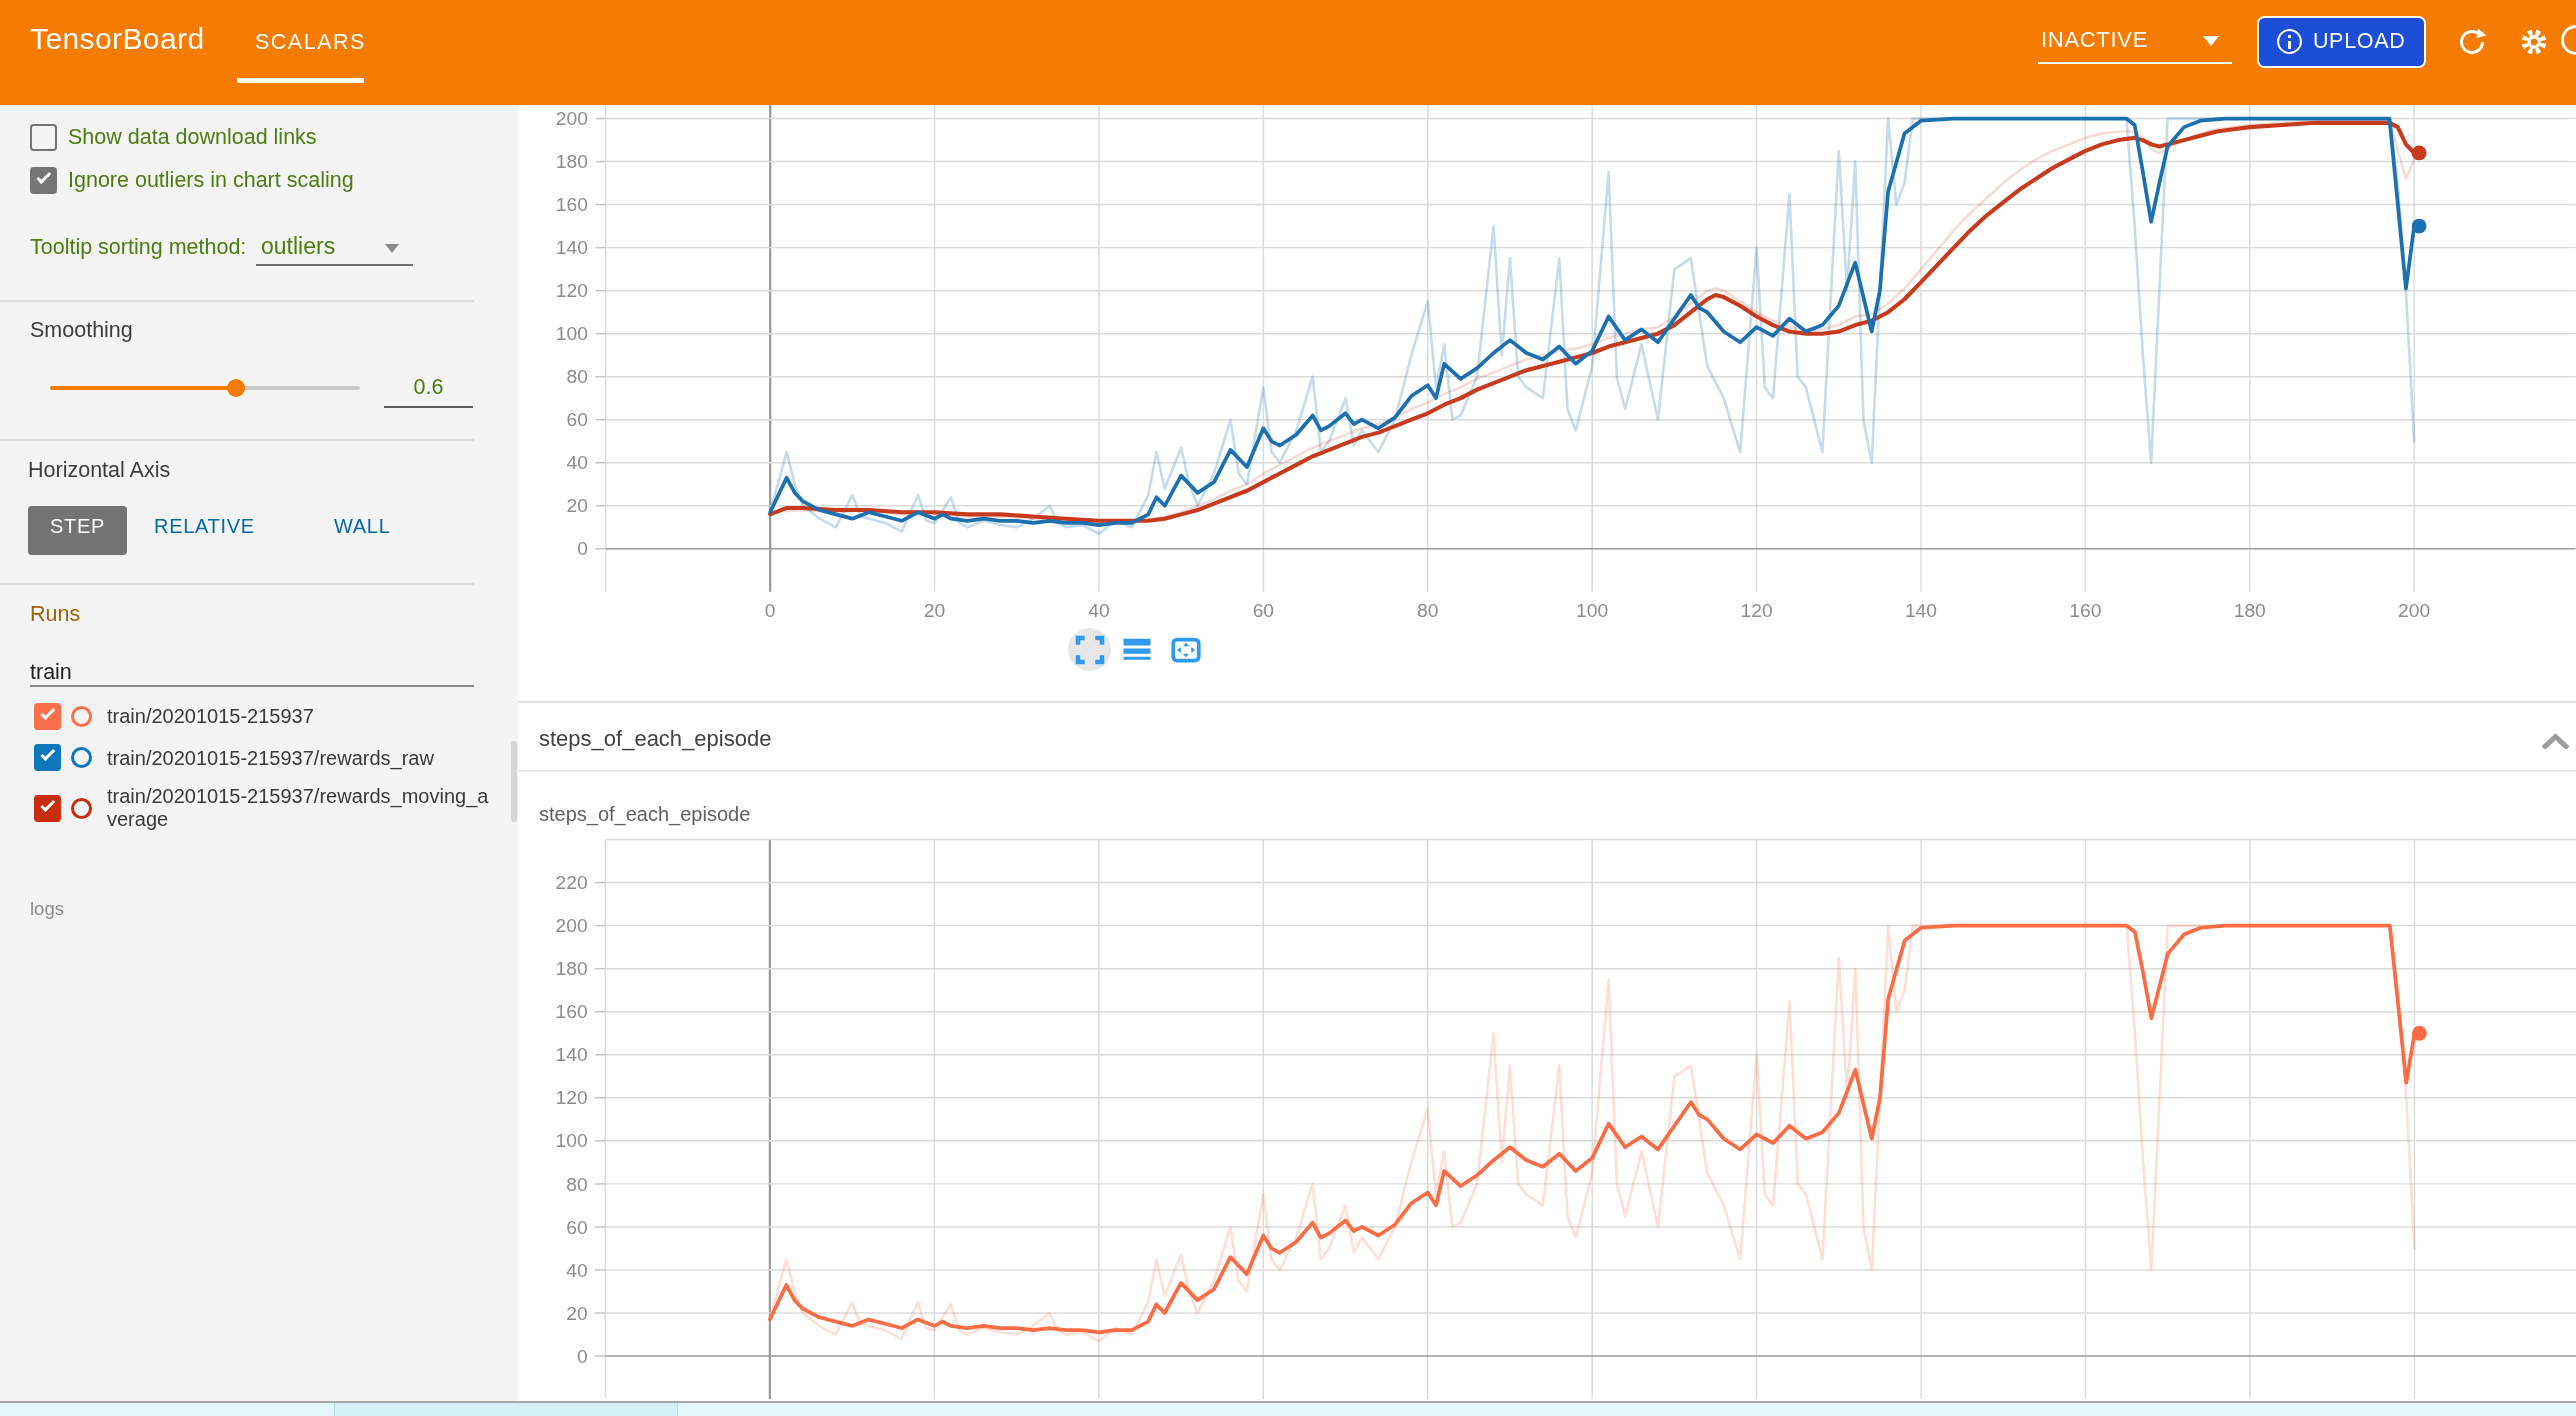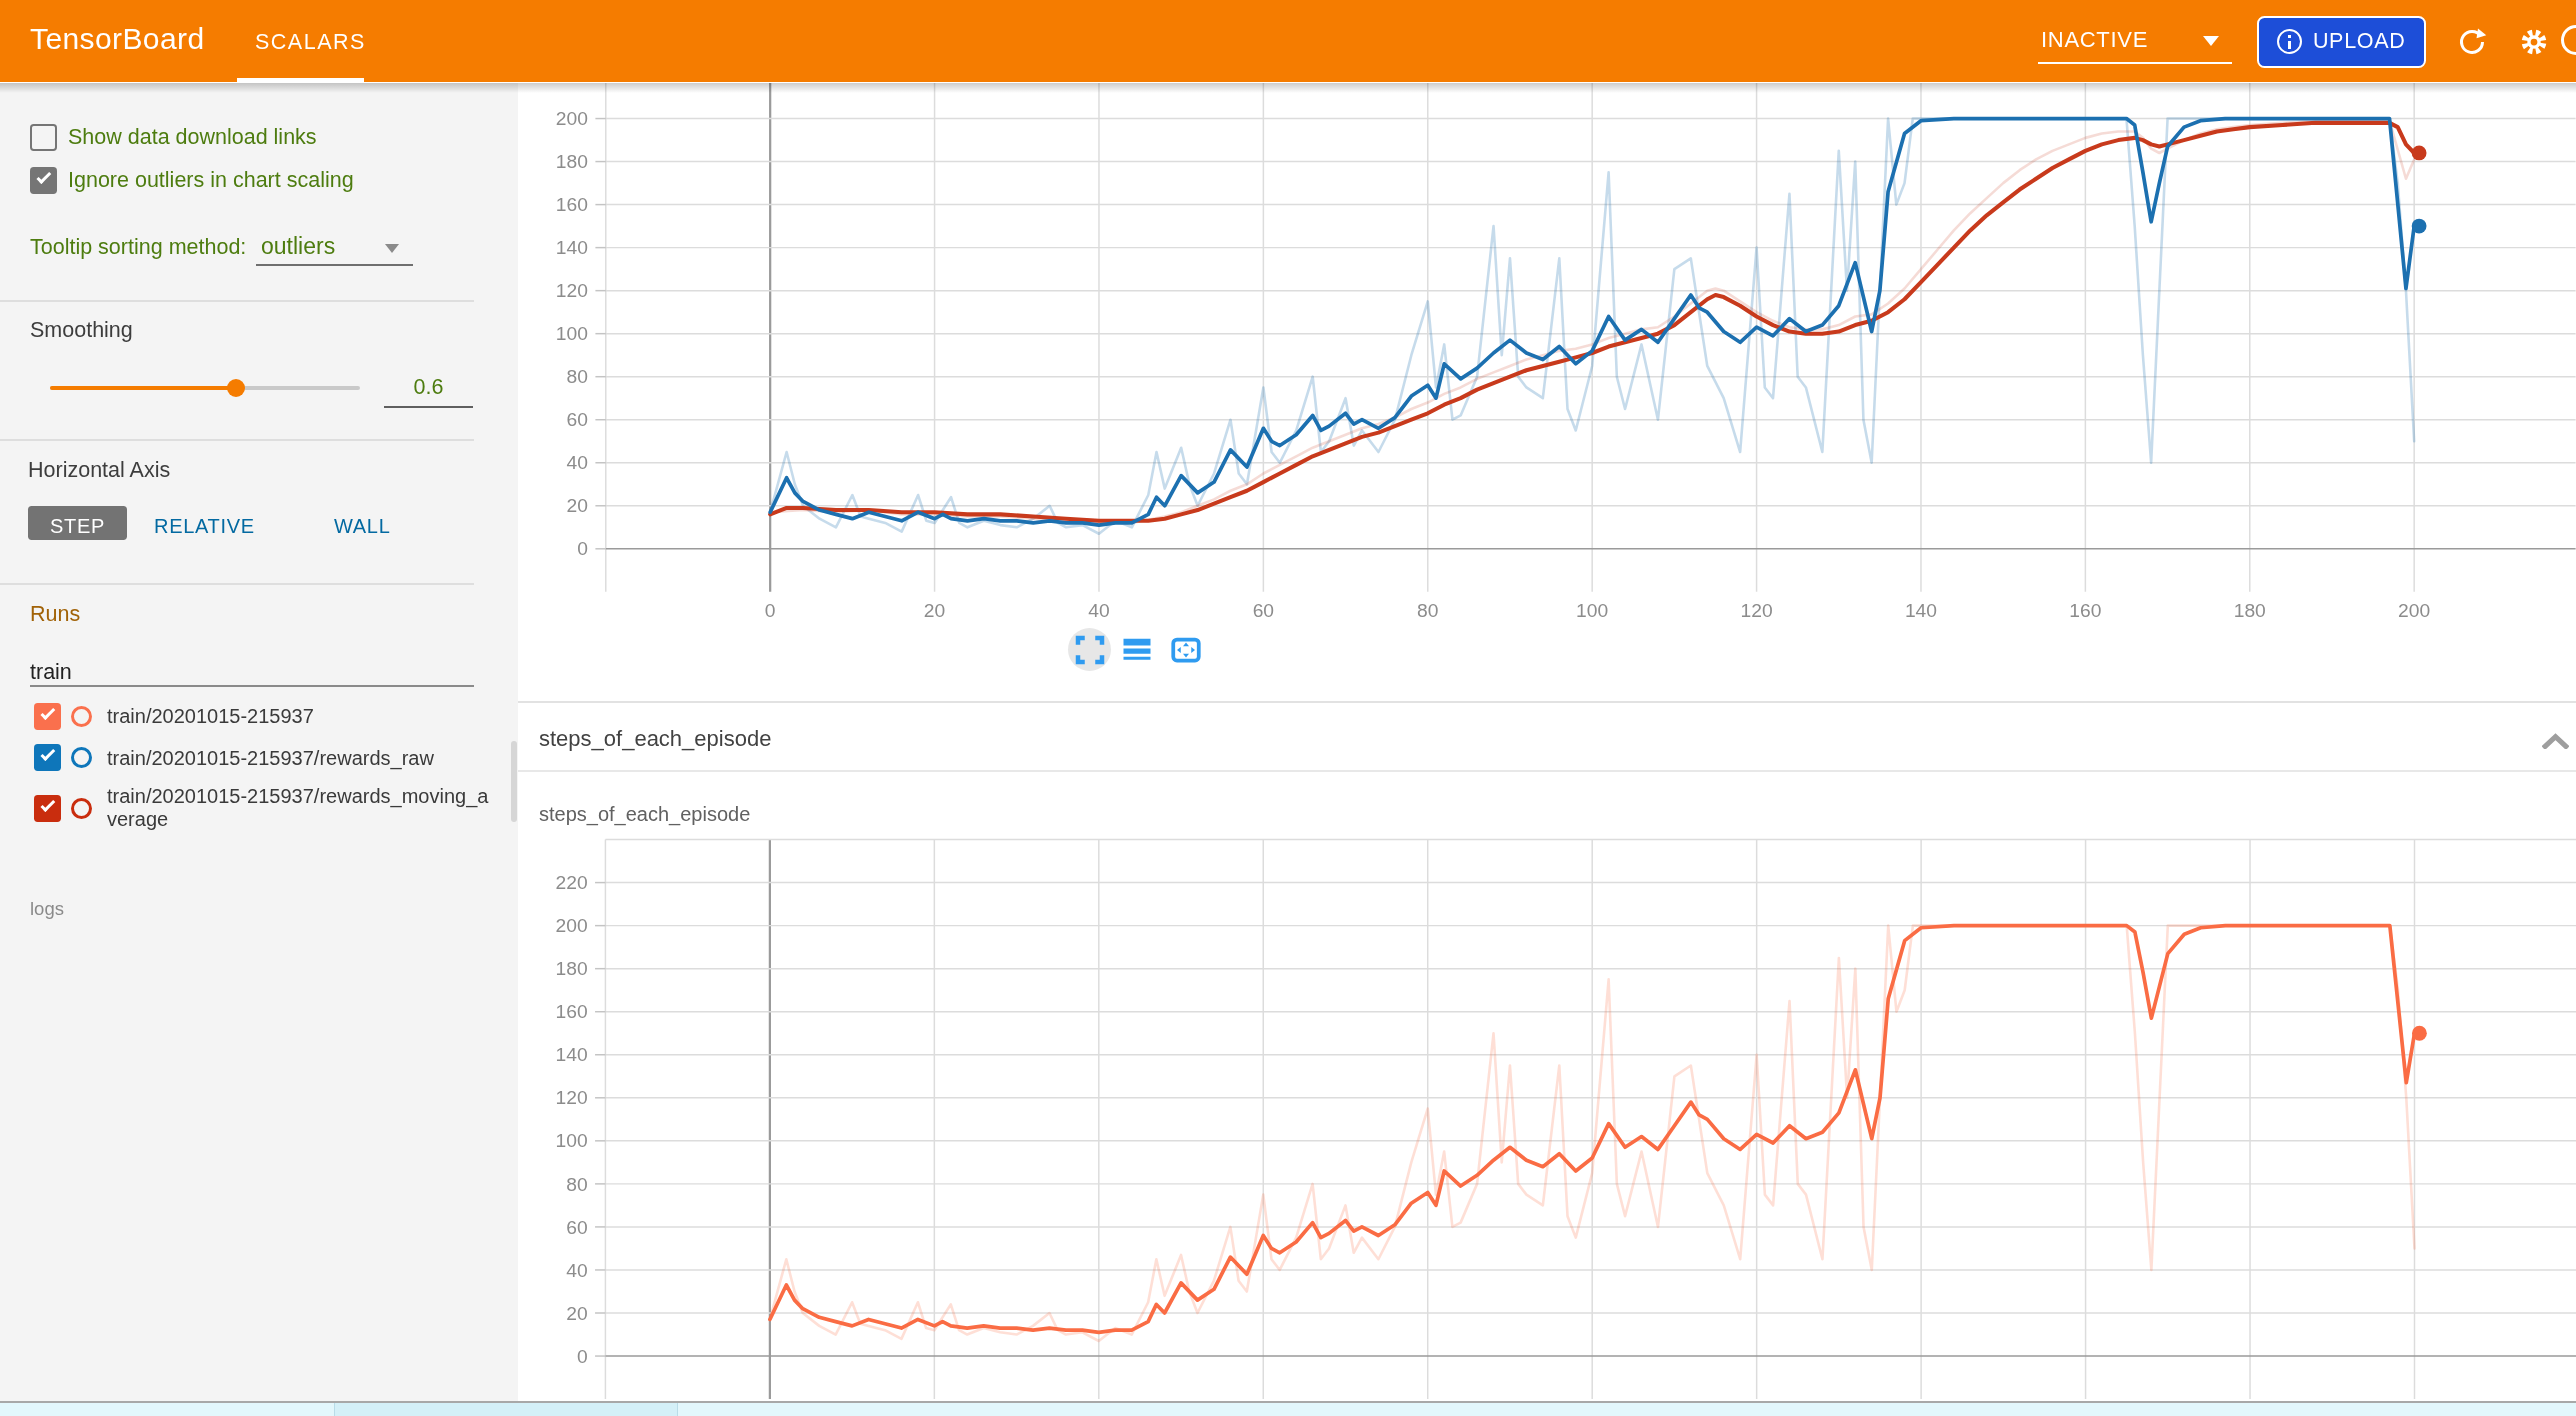--- a/index.html
+++ b/index.html
@@ -1,21 +1,21 @@
 <!DOCTYPE html>
 <html style="font-size:12px"><head>
 <meta charset="utf-8">
 <style>
   * { margin:0; padding:0; box-sizing:border-box; }
   html,body { width:2576px; height:1416px; overflow:hidden; background:#fff;
               font-family:"Liberation Sans", sans-serif; }
   .abs { position:absolute; }
 
   
-  #header { position:absolute; left:0; top:0; width:2576px; height:82px; background:#f57c00; z-index:20;padding-left:20px; }
+  #header { position:absolute; left:0; top:0; width:2576px; height:105px; background:#f57c00; z-index:20;padding-left:20px; }
   #header-shadow { position:absolute; left:0; top:83px; width:2576px; height:10.4px; z-index:19;
                    background:linear-gradient(rgba(0,0,0,0.20), rgba(0,0,0,0)); pointer-events:none; }
   .app-title { position:absolute; left:30px; top:22px; color:#fff; font-size:30px; font-weight:500; letter-spacing:0.4px; }
   .tab { position:absolute; left:255px; top:30px; color:#fff; font-size:21.5px; font-weight:500; letter-spacing:1.5px; }
   .tab-underline { position:absolute; left:237px; top:78px; width:127px; height:5.2px; background:#fff; }
   .status-select { position:absolute; left:2041px; top:27px; color:#fff; font-size:22px; letter-spacing:0.7px; }
   .status-underline { position:absolute; left:2038px; top:62px; width:194px; height:2.2px; background:#fff; }
   .caret-down-white { position:absolute; left:2203px; top:36px; width:0; height:0;
       border-left:8.1px solid transparent; border-right:8.1px solid transparent; border-top:10.4px solid #fff; }
   .upload-btn { position:absolute; left:2257px; top:15.6px; width:169px; height:52px; background:#f8930d;
@@ -37,21 +37,21 @@
   .cbx.empty { border:2.2px solid #757575; }
   .cbx.gray  { background:#757575; }
   .checkmark { display:block; width:14px; height:7.4px; border-left:3px solid #fff; border-bottom:3px solid #fff;
                transform:rotate(-45deg); margin:6px auto 0; }
   .dd-caret { position:absolute; width:0; height:0; border-left:7.4px solid transparent;
               border-right:7.4px solid transparent; border-top:9.6px solid #8a8a8a; }
   .underline-gray { position:absolute; height:1.5px; background:#9c9c9c; }
   .slider-track { position:absolute; height:3.7px; background:#c9c9c9; border-radius:2.2px; }
   .slider-fill  { position:absolute; height:3.7px; background:#f57c00; border-radius:2.2px; }
   .slider-thumb { position:absolute; width:18px; height:18px; border-radius:50%; background:#f57c00; }
-  .axis-btn { position:absolute; left:28px; width:99px; height:34px; background:#737373; color:#fff;
+  .axis-btn { position:absolute; left:28px; width:99px; height:49px; background:#737373; color:#fff;
               border-radius:3.7px; font-size:20px; letter-spacing:0.7px; text-align:center; line-height:41px; }
   .axis-opt { position:absolute; color:#0369a1; font-size:20px; letter-spacing:0.7px; line-height:41px; }
   .run-circle { position:absolute; width:21px; height:21px; border-radius:50%; border:3px solid; background:transparent; }
   .run-label { position:absolute; left:107px; color:#3a3a3a; font-size:20px; line-height:23px; width:382px; word-break:break-all; }
   .toggle-btn { position:absolute; left:30px; width:444px; height:39px; background:#e3e3e3; border-radius:3px;
                 color:#616161; font-size:20px; letter-spacing:0.7px; text-align:center; line-height:39px; }
   .sb-scroll { position:absolute; right:1.5px; width:5.2px; height:81px; background:#d6d6d6; border-radius:3px; }
 
   
   #main { position:absolute; left:518px; top:83px; width:2058px; height:1333px; background:#fff; }

